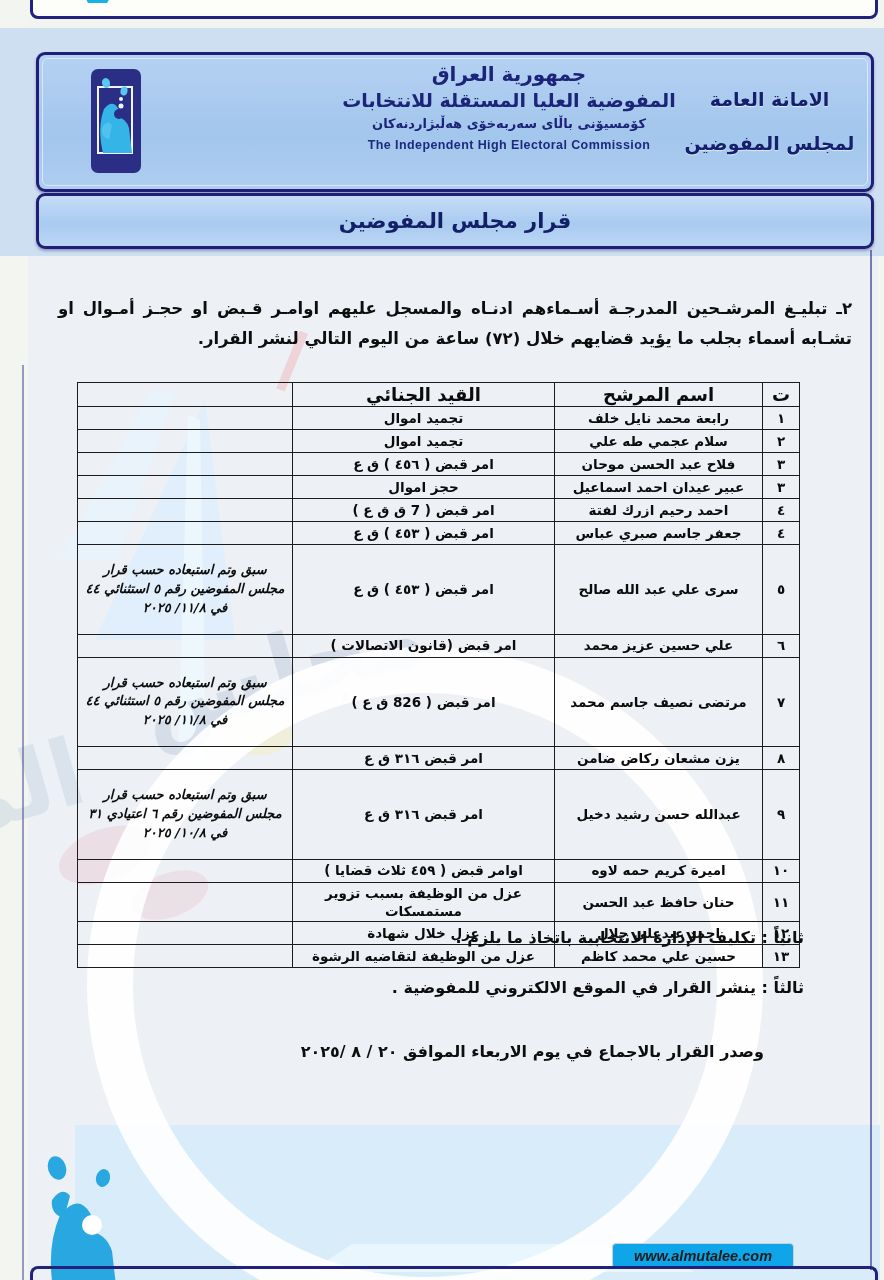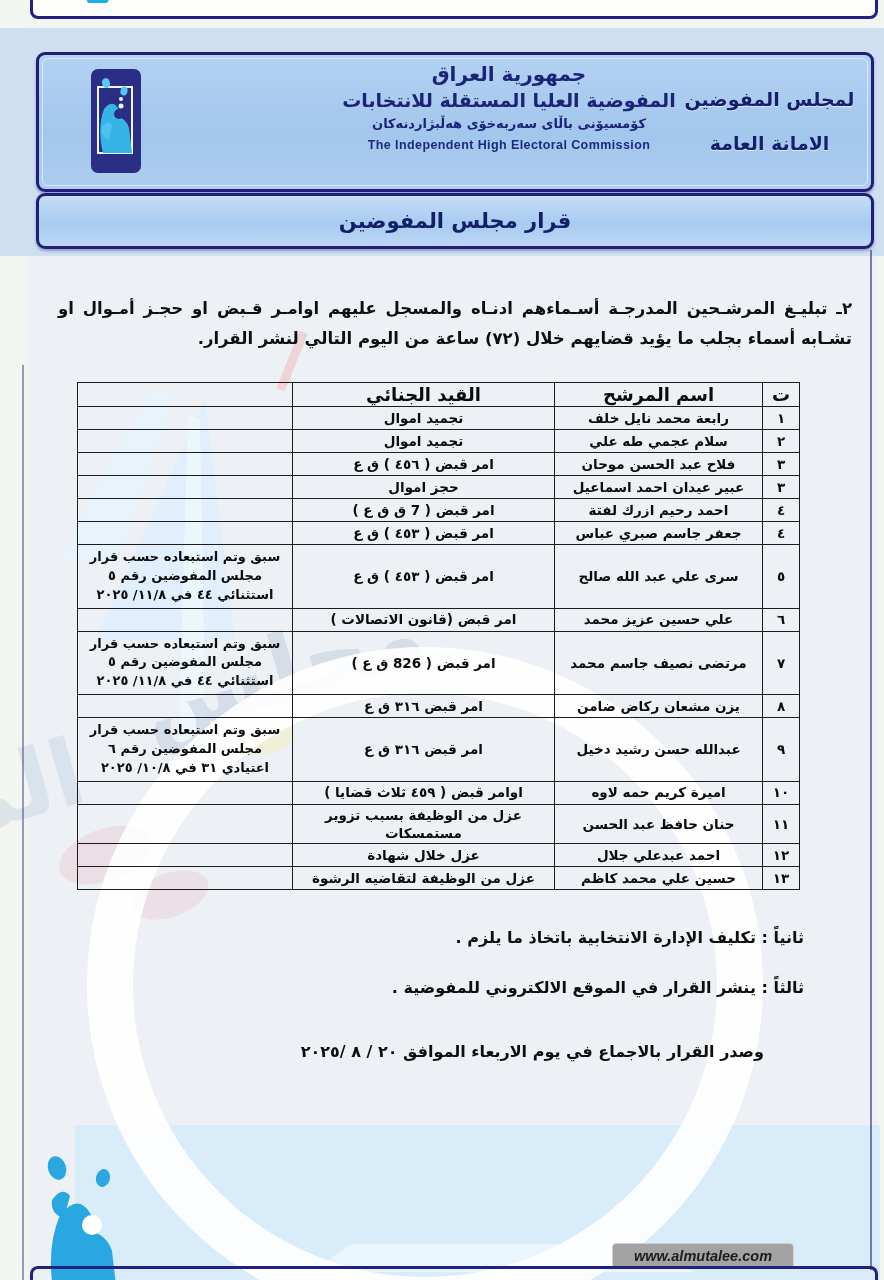--- a/index.html
+++ b/index.html
@@ -40,28 +40,28 @@
   
   .clause2{position:absolute;right:32px;top:294px;width:794px;direction:rtl;text-align:justify;
            font-size:16.5px;font-weight:bold;color:#0e0e0e;line-height:1.8;}
   
   table.cand{position:absolute;left:77px;top:382px;width:722px;border-collapse:collapse;
              direction:rtl;table-layout:fixed;background:transparent;}
   table.cand td,table.cand th{border:1.6px solid #1c1c1c;text-align:center;vertical-align:middle;
              font-weight:bold;color:#0c0c0c;padding:1px 4px;}
   table.cand th{font-size:18px;height:21px;}
   table.cand td{font-size:13.5px;height:20px;line-height:1.35;}
-  table.cand td.note-filled{font-size:13px;line-height:1.45;padding:3px 6px;}
+  table.cand td.note-filled{font-size:13px;line-height:1.45;padding:16px 6px;font-style:italic;}
   
   .clause-line{position:absolute;direction:rtl;font-weight:bold;font-size:16px;color:#0e0e0e;}
   .clause-second{right:80px;top:928px;}
   .clause-third{right:80px;top:978px;}
   .issued-line{right:120px;top:1042px;font-size:16px;}
   
-  .site-badge{position:absolute;left:612px;top:1243px;width:180px;height:24px;background:#a3a3a3;
+  .site-badge{position:absolute;left:612px;top:1243px;width:180px;height:24px;background:#0ea5e9;
               border-radius:4px;border:1px solid #cfcfd8;display:flex;align-items:center;justify-content:center;
               font-family:"Liberation Sans",sans-serif;font-style:italic;font-weight:bold;font-size:14.5px;color:#1c1c1c;}
   
   .bottom-cut-line{position:absolute;left:30px;top:1266px;width:842px;height:14px;
                    border:3px solid #22227c;border-bottom:none;border-radius:8px 8px 0 0;background:transparent;}
   .wm{position:absolute;left:0;top:0;width:884px;height:1280px;}
   .content-layer{position:absolute;inset:0;z-index:2;}
   .wm-layer{position:absolute;inset:0;z-index:1;}
 </style>
 </head>
@@ -129,22 +129,22 @@
           <path d="M11,58 q6,-8 10,-2 l-3,14 q-9,-2 -7,-12 z" fill="#4fc2ee"></path>
         </svg>
       </div>
       <div class="hdr-center">
         <div class="l1">جمهورية العراق</div>
         <div class="l2">المفوضية العليا المستقلة للانتخابات</div>
         <div class="l3">كۆمسيۆنى باڵاى سەربەخۆى ھەڵبژاردنەكان</div>
         <div class="l4">The Independent High Electoral Commission</div>
       </div>
       <div class="hdr-right">
+        <div>الامانة العامة</div>
         <div>لمجلس المفوضين</div>
-        <div>الامانة العامة</div>
       </div>
     </div>
 
     <div class="title-bar">
       <span>قرار مجلس المفوضين</span>
     </div>
 
     <div class="clause2">٢ـ تبليـغ المرشـحين المدرجـة أسـماءهم ادنـاه والمسجل عليهم اوامـر قـبض او حجـز أمـوال او تشـابه أسماء بجلب ما يؤيد قضايهم خلال (٧٢) ساعة من اليوم التالي لنشر القرار.</div>
 
     <table class="cand">

